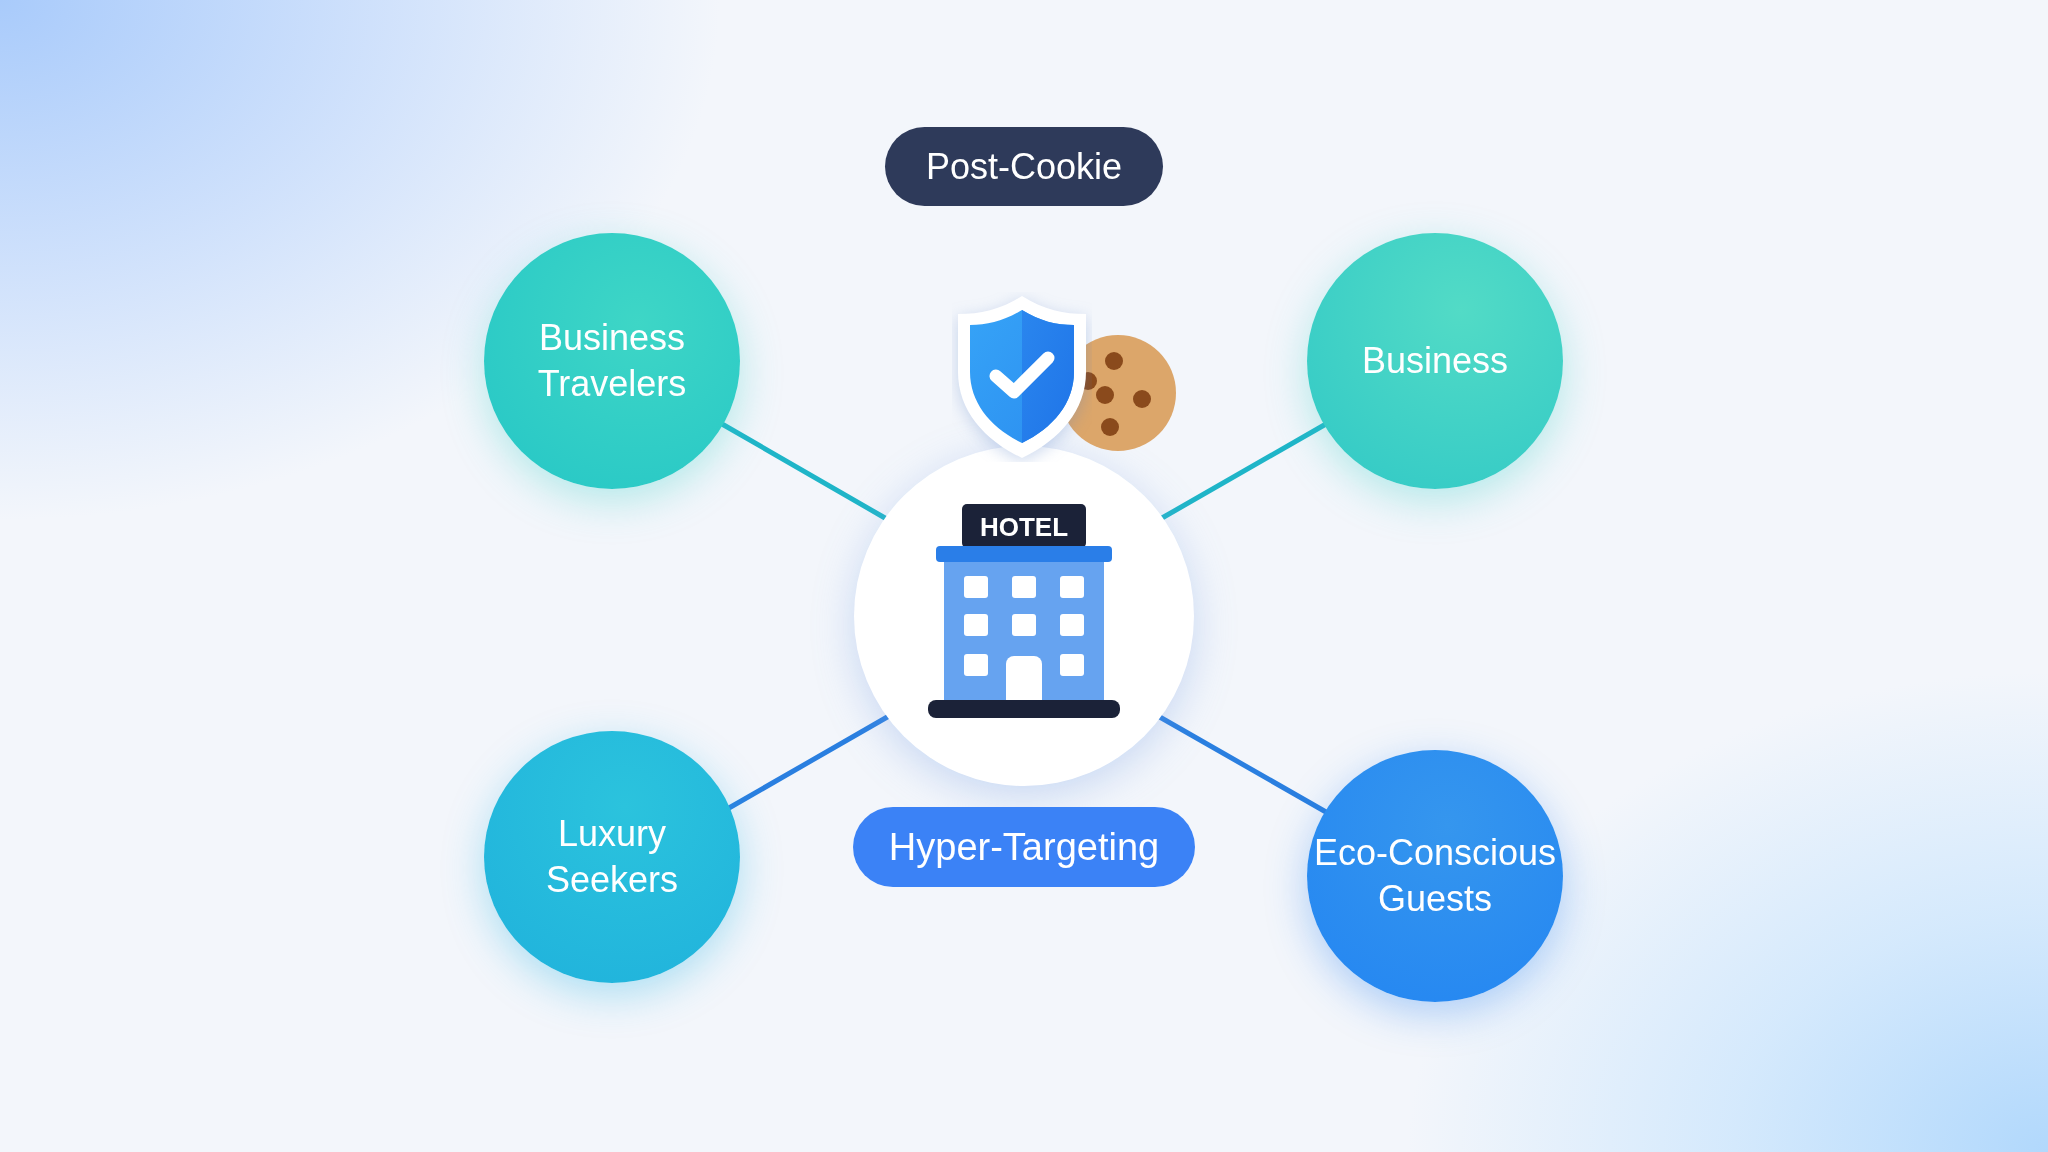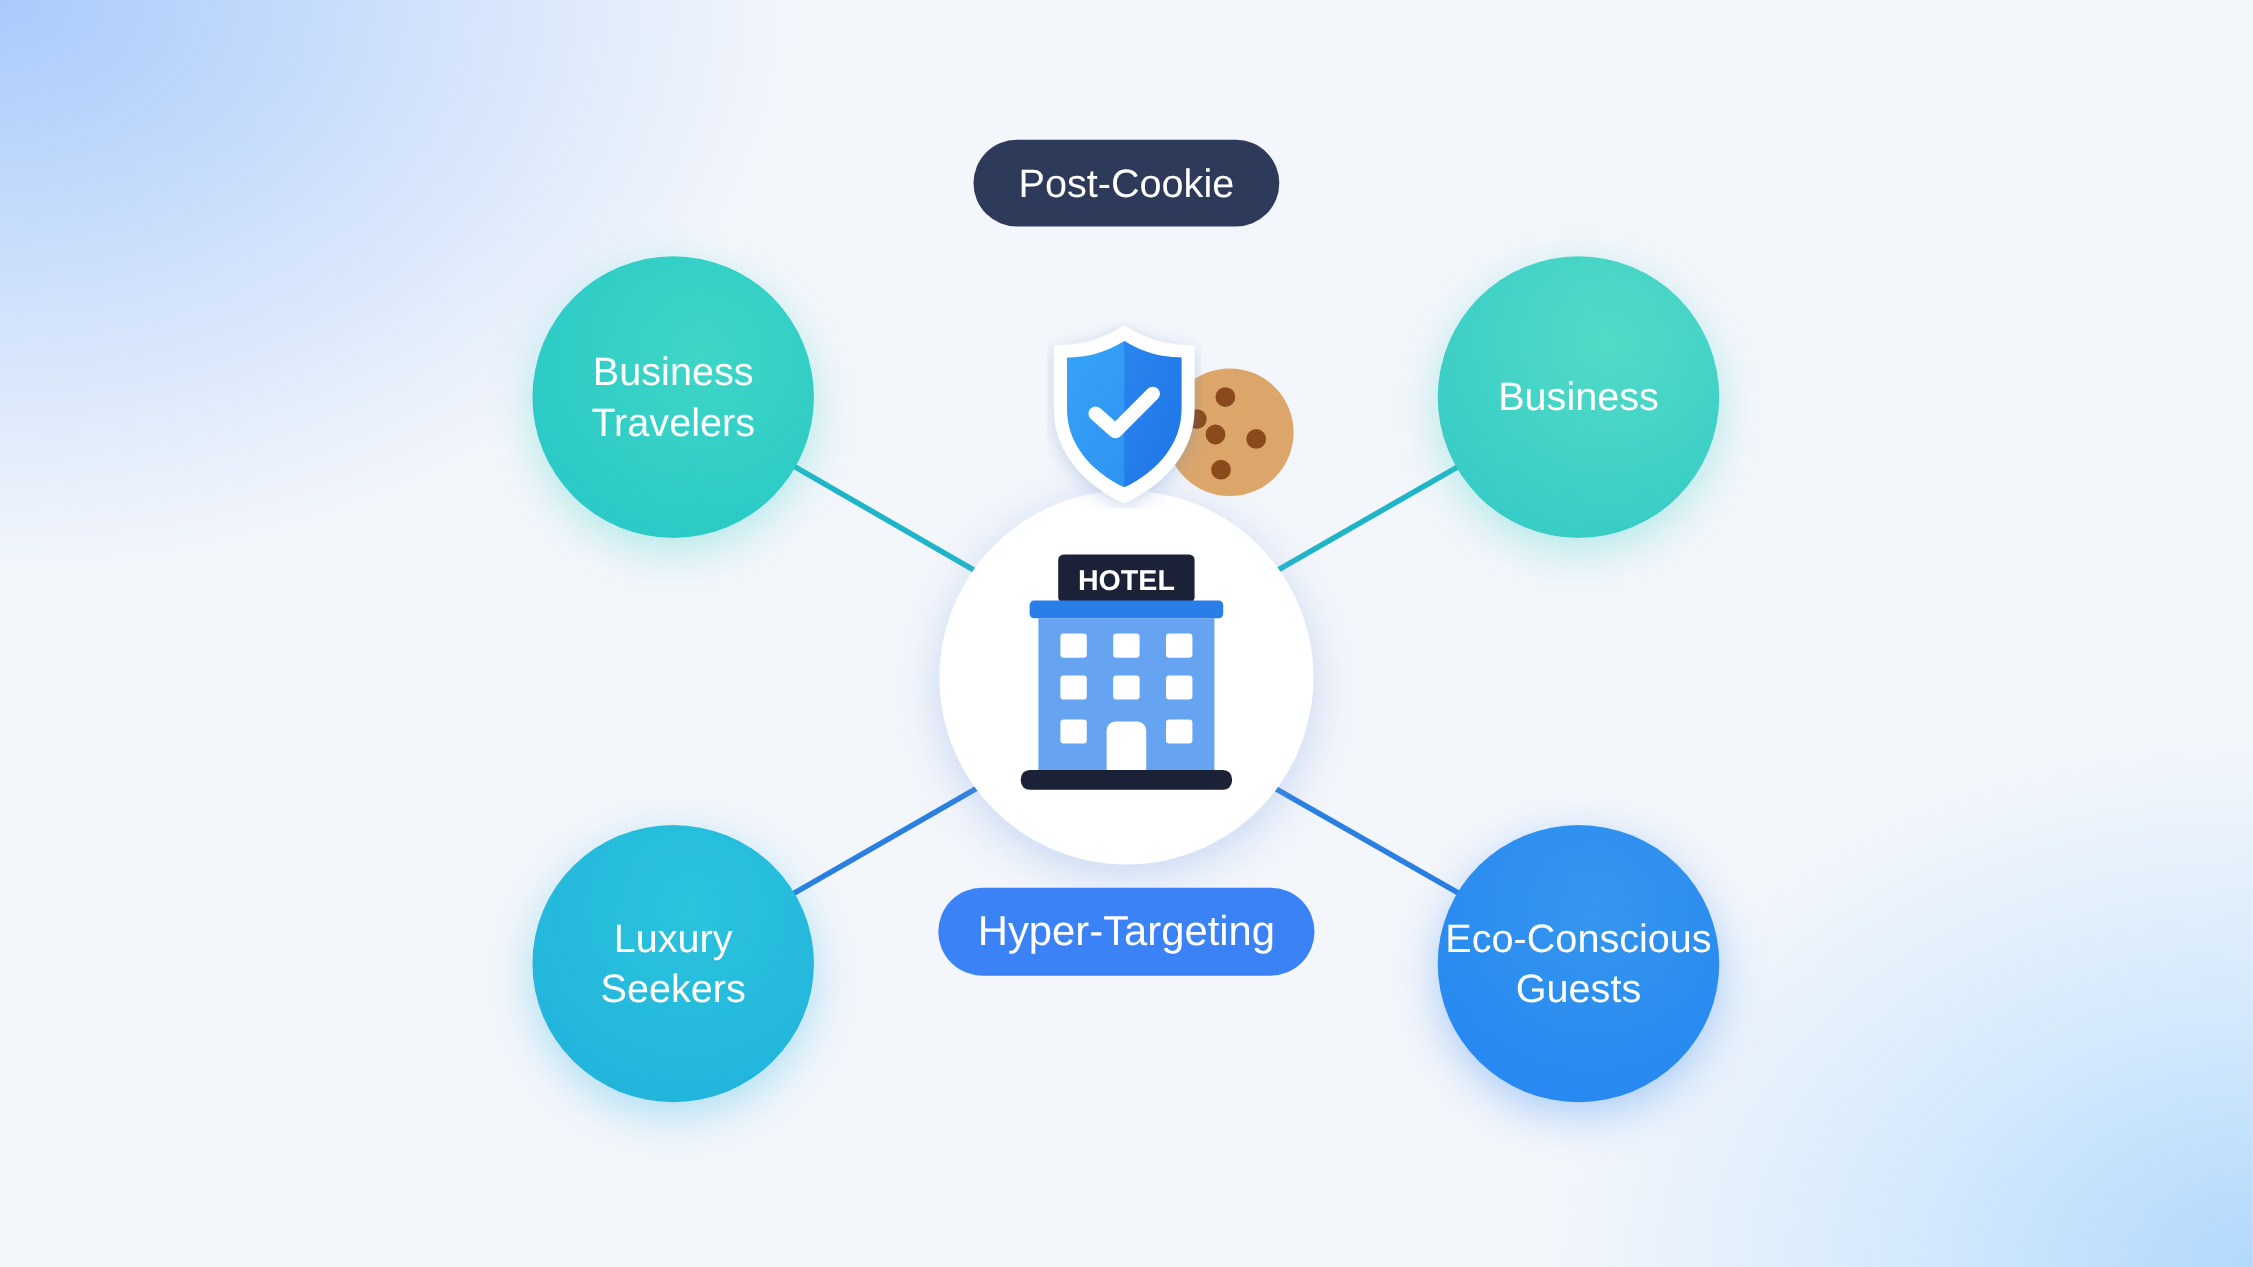--- a/index.html
+++ b/index.html
@@ -46,21 +46,21 @@
     <span>Post-Cookie</span>
   </div>
 
   <div class="node" style="left:484px; top:233px; width:256px; height:256px; background:radial-gradient(circle at 60% 35%, #3ed6c6, #25c6c6); box-shadow:0 12px 40px rgba(60,210,200,0.35);">
     <span>Business
 Travelers</span>
   </div>
   <div class="node" style="left:1307px; top:233px; width:256px; height:256px; background:radial-gradient(circle at 60% 30%, #52dbc6, #30c8c6); box-shadow:0 12px 40px rgba(60,210,200,0.35);">
     <span>Business</span>
   </div>
-  <div class="node" style="left:484px; top:750px; width:256px; height:252px; background:radial-gradient(circle at 55% 30%, #2bc3dd, #1fb1dc); box-shadow:0 12px 40px rgba(40,180,230,0.35);">
+  <div class="node" style="left:484px; top:731px; width:256px; height:252px; background:radial-gradient(circle at 55% 30%, #2bc3dd, #1fb1dc); box-shadow:0 12px 40px rgba(40,180,230,0.35);">
     <span>Luxury
 Seekers</span>
   </div>
   <div class="node" style="left:1307px; top:750px; width:256px; height:252px; background:radial-gradient(circle at 55% 30%, #3596ee, #2385f2); box-shadow:0 12px 40px rgba(40,130,240,0.35);align-items:center;">
     <span>Eco-Conscious
 Guests</span>
   </div>
 
   <div class="center"></div>
 

